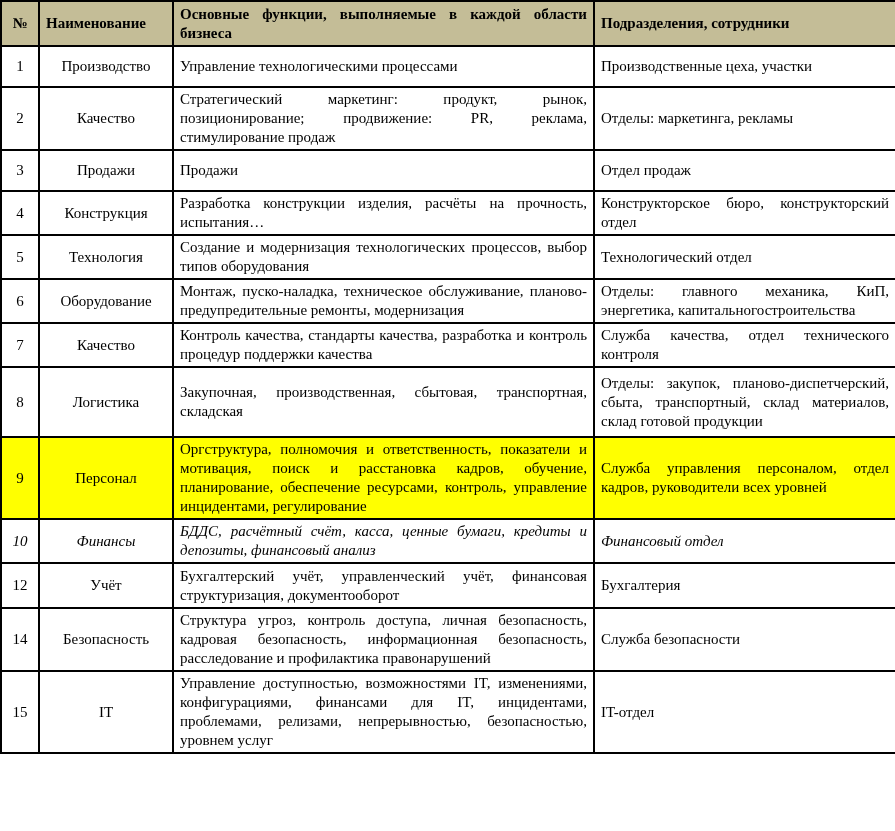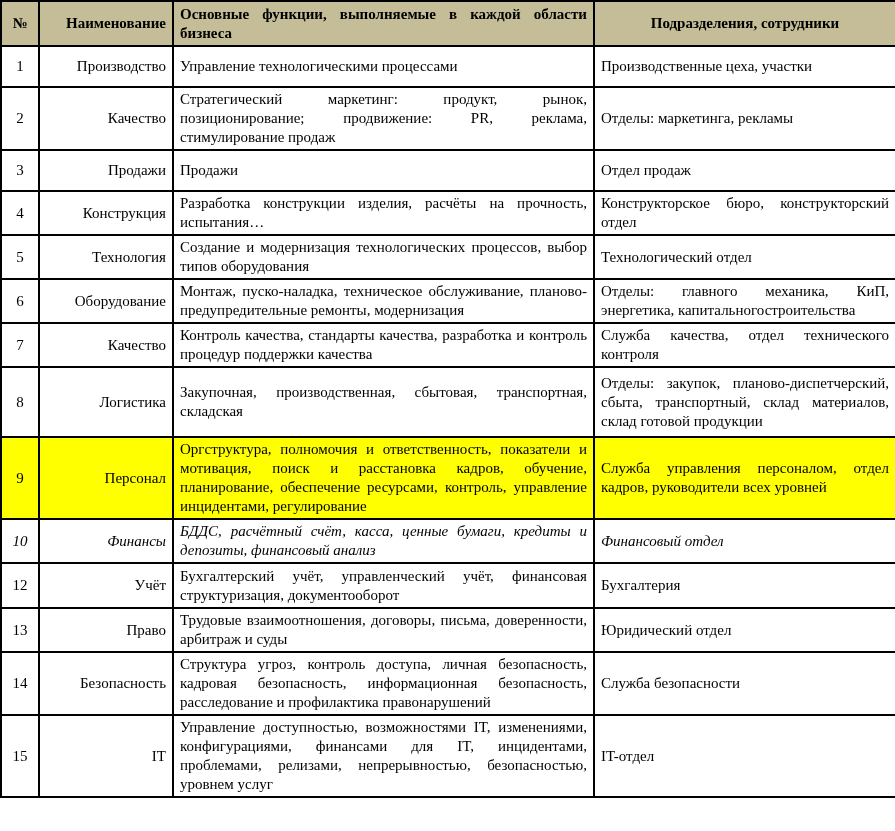--- a/index.html
+++ b/index.html
@@ -37,26 +37,26 @@
     line-height: 19px;
     overflow: hidden;
     box-sizing: border-box;
   }
   thead th {
     background: var(--header-bg, #C4BD97);
     font-weight: bold;
     text-align: left;
   }
   thead th.h-num  { text-align: center; }
-  thead th.h-name { text-align: right; }
+  thead th.h-name { text-align: left; }
   thead th.h-func { text-align: justify; font-family: Liberation Serif, serif; }
-  thead th.h-dept { text-align: center; }
+  thead th.h-dept { text-align: left; }
 
   td.cell-num  { text-align: center; }
-  td.cell-name { text-align: right; }
+  td.cell-name { text-align: center; }
   td.cell-func { text-align: justify; }
   td.cell-dept { text-align: justify; }
 
   tr.highlight td {
     background: var(--highlight-bg, #FFFF00);
     font-family: Liberation Serif, serif;
   }
 </style>
 </head>
 <body>
@@ -137,26 +137,20 @@
           <td class="cell-name">Финансы</td>
           <td class="cell-func">БДДС, расчётный счёт, касса, ценные бумаги, кредиты и депозиты, финансовый анализ</td>
           <td class="cell-dept">Финансовый отдел</td>
         </tr>
         <tr style="height: 45px;">
           <td class="cell-num">12</td>
           <td class="cell-name">Учёт</td>
           <td class="cell-func">Бухгалтерский учёт, управленческий учёт, финансовая структуризация, документооборот</td>
           <td class="cell-dept">Бухгалтерия</td>
         </tr>
-        <tr style="height: 42px;">
-          <td class="cell-num">13</td>
-          <td class="cell-name">Право</td>
-          <td class="cell-func">Трудовые взаимоотношения, договоры, письма, доверенности, арбитраж и суды</td>
-          <td class="cell-dept">Юридический отдел</td>
-        </tr>
         <tr style="height: 54px;">
           <td class="cell-num">14</td>
           <td class="cell-name">Безопасность</td>
           <td class="cell-func">Структура угроз, контроль доступа, личная безопасность, кадровая безопасность, информационная безопасность, расследование и профилактика правонарушений</td>
           <td class="cell-dept">Служба безопасности</td>
         </tr>
         <tr style="height: 72px;">
           <td class="cell-num">15</td>
           <td class="cell-name">IT</td>
           <td class="cell-func">Управление доступностью, возможностями IT, изменениями, конфигурациями, финансами для IT, инцидентами, проблемами, релизами, непрерывностью, безопасностью, уровнем услуг</td>

